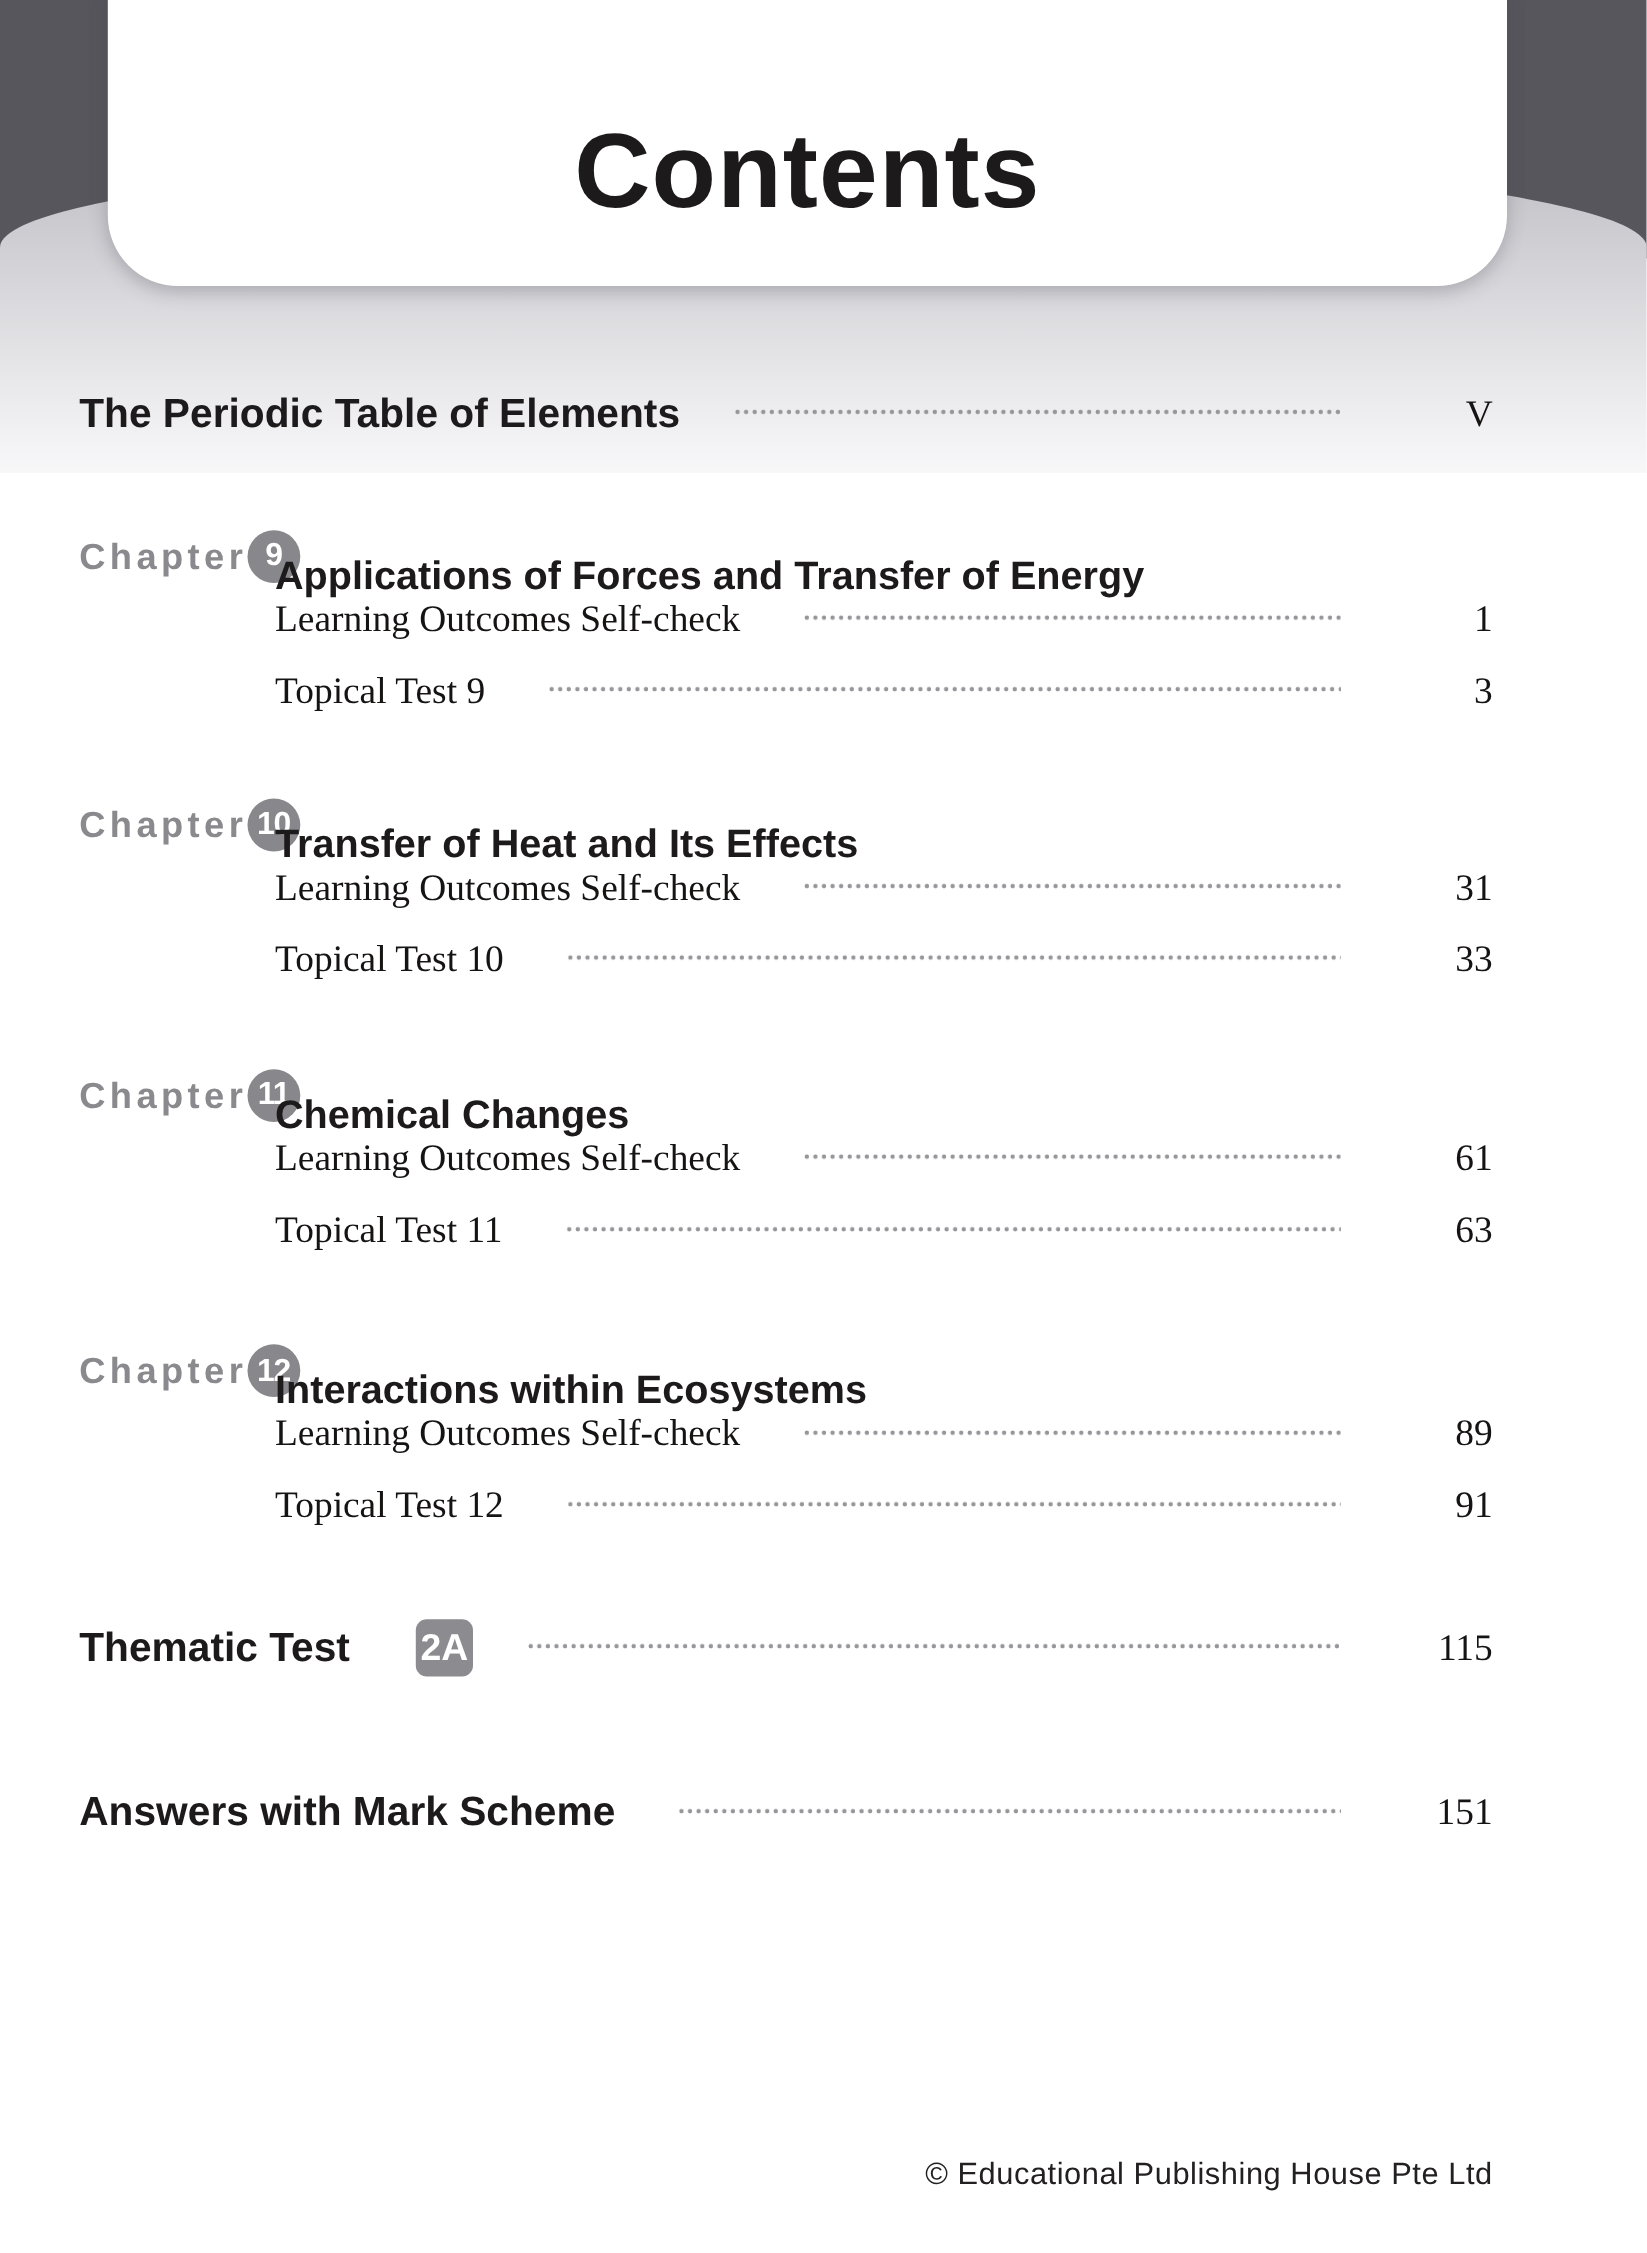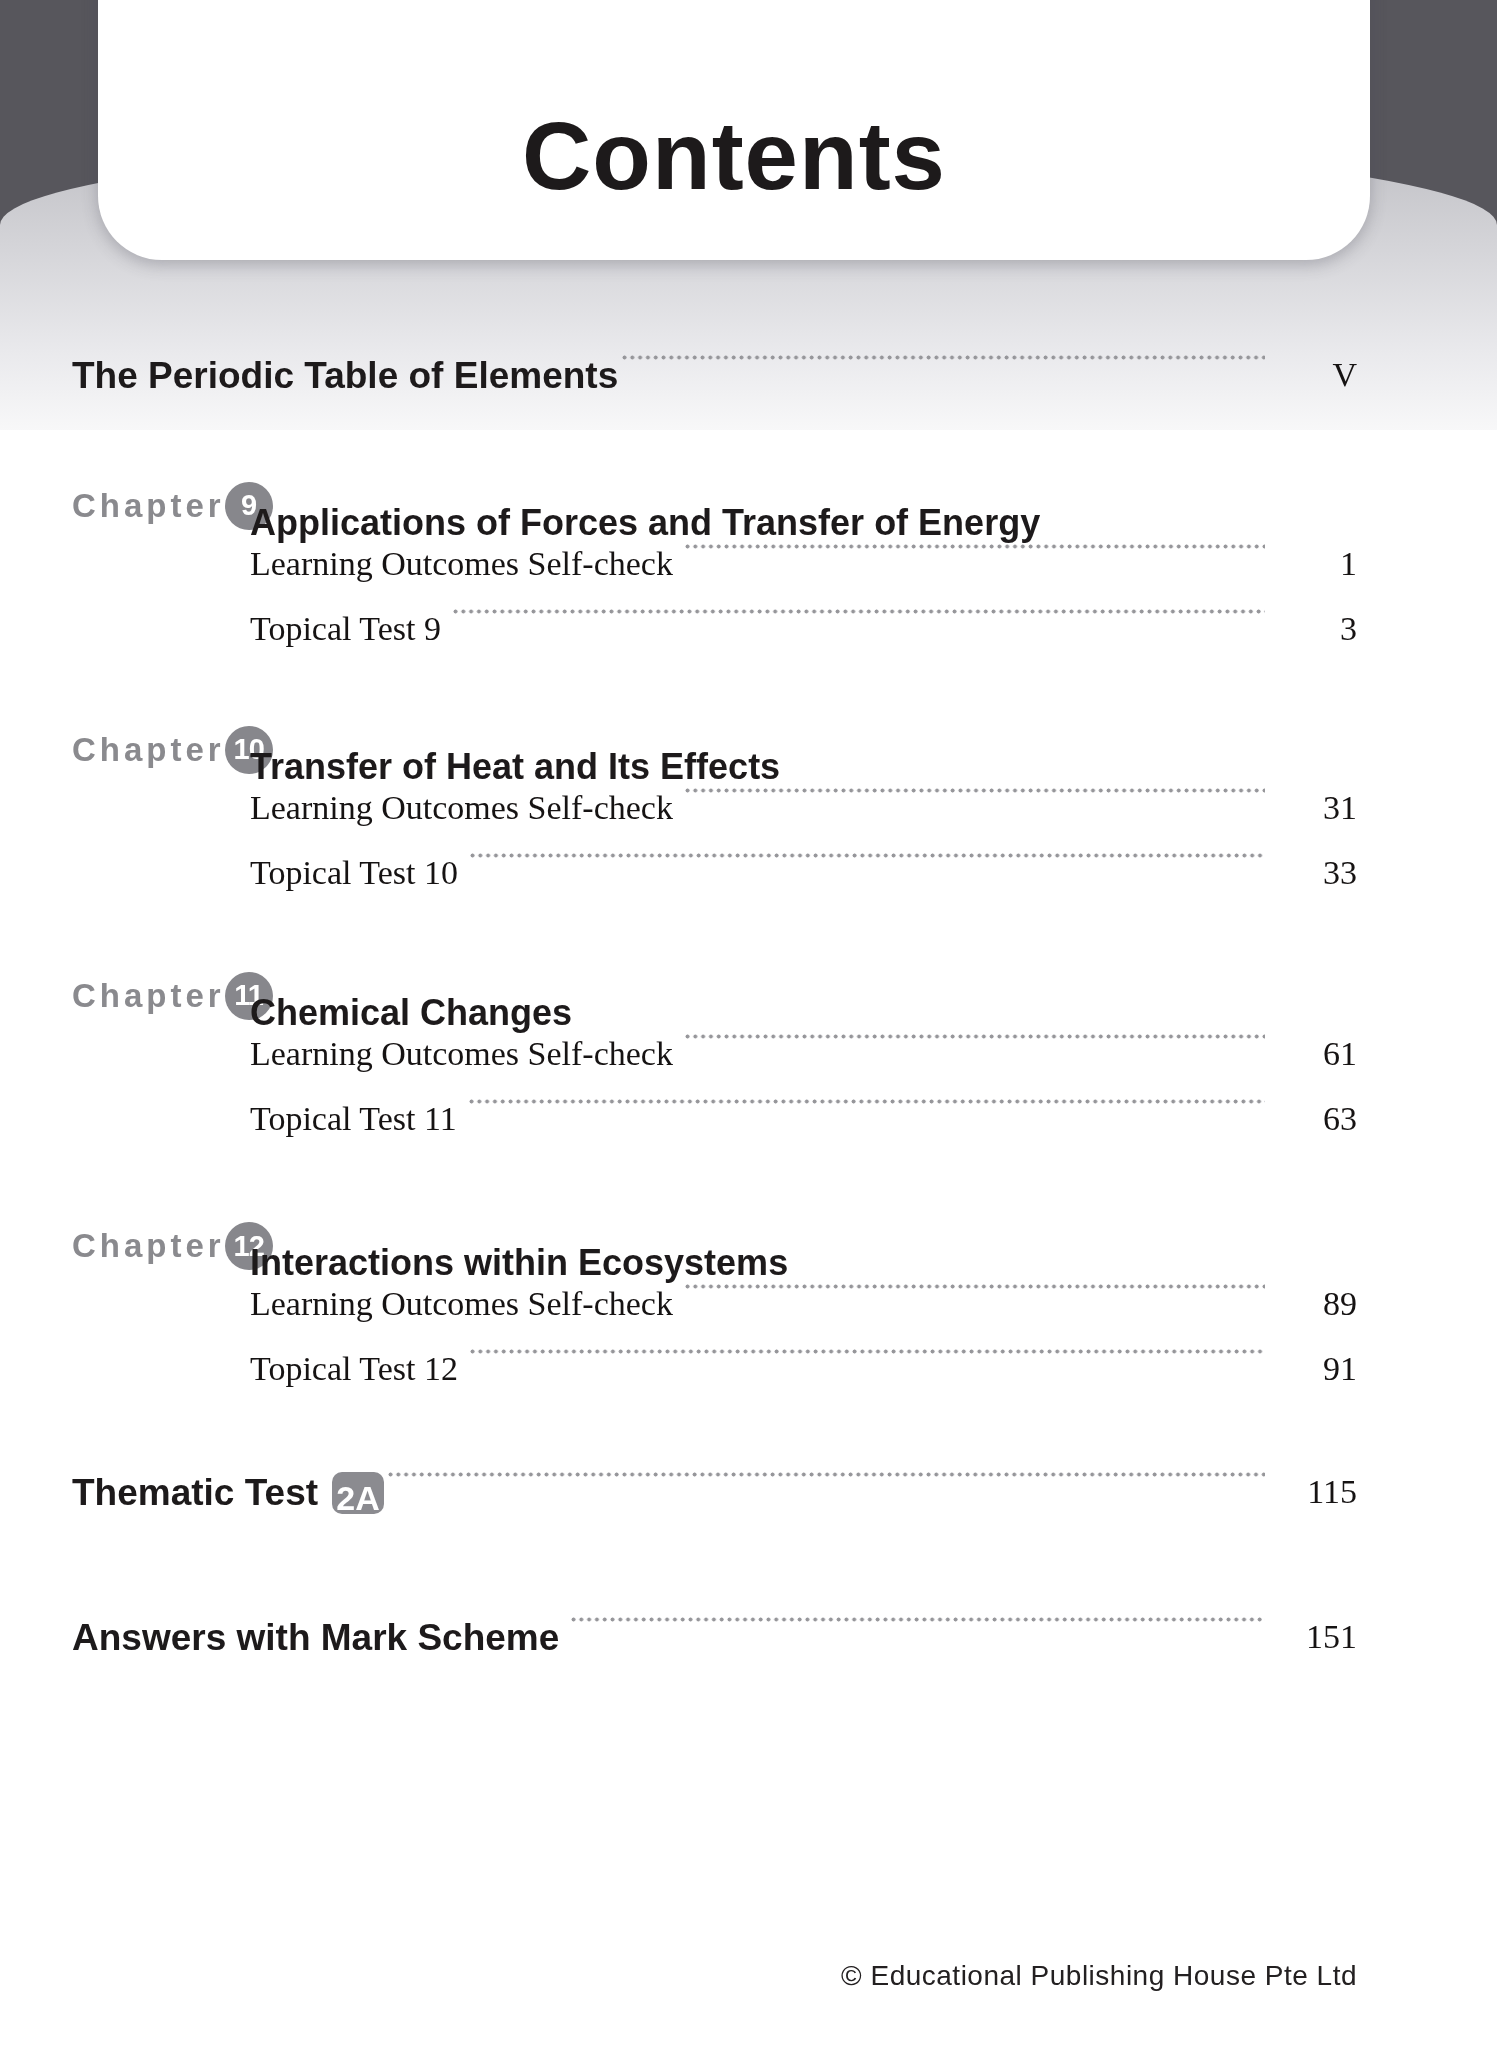--- a/index.html
+++ b/index.html
@@ -63,21 +63,22 @@
 
   
   .content {
     position: absolute;
     top: 345px;
     left: 72px;
     width: 1285px;
   }
   .toc-row {
     display: flex;
-    align-items: flex-start;
+    align-items: center;
+    gap: 46px;
   }
   .row-main {
     font-weight: bold;
     font-size: 37px;
     line-height: 1.15;
     color: #1d1a1b;
     white-space: nowrap;
   }
   .row-serif {
     font-family: "Liberation Serif", serif;
@@ -145,21 +146,21 @@
     color: #1d1a1b;
     white-space: nowrap;
     margin-top: 34px;
   }
   .sub-row { padding-left: 178px; }
 
   .badge-square {
     flex: none;
     display: inline-block;
     width: 52px;
-    height: 42px;
+    height: 52px;
     line-height: 52px;
     text-align: center;
     border-radius: 10px;
     background: #8b8b90;
     color: #ffffff;
     font-size: 34px;
     font-weight: bold;
     margin-left: 14px;
   }
 

